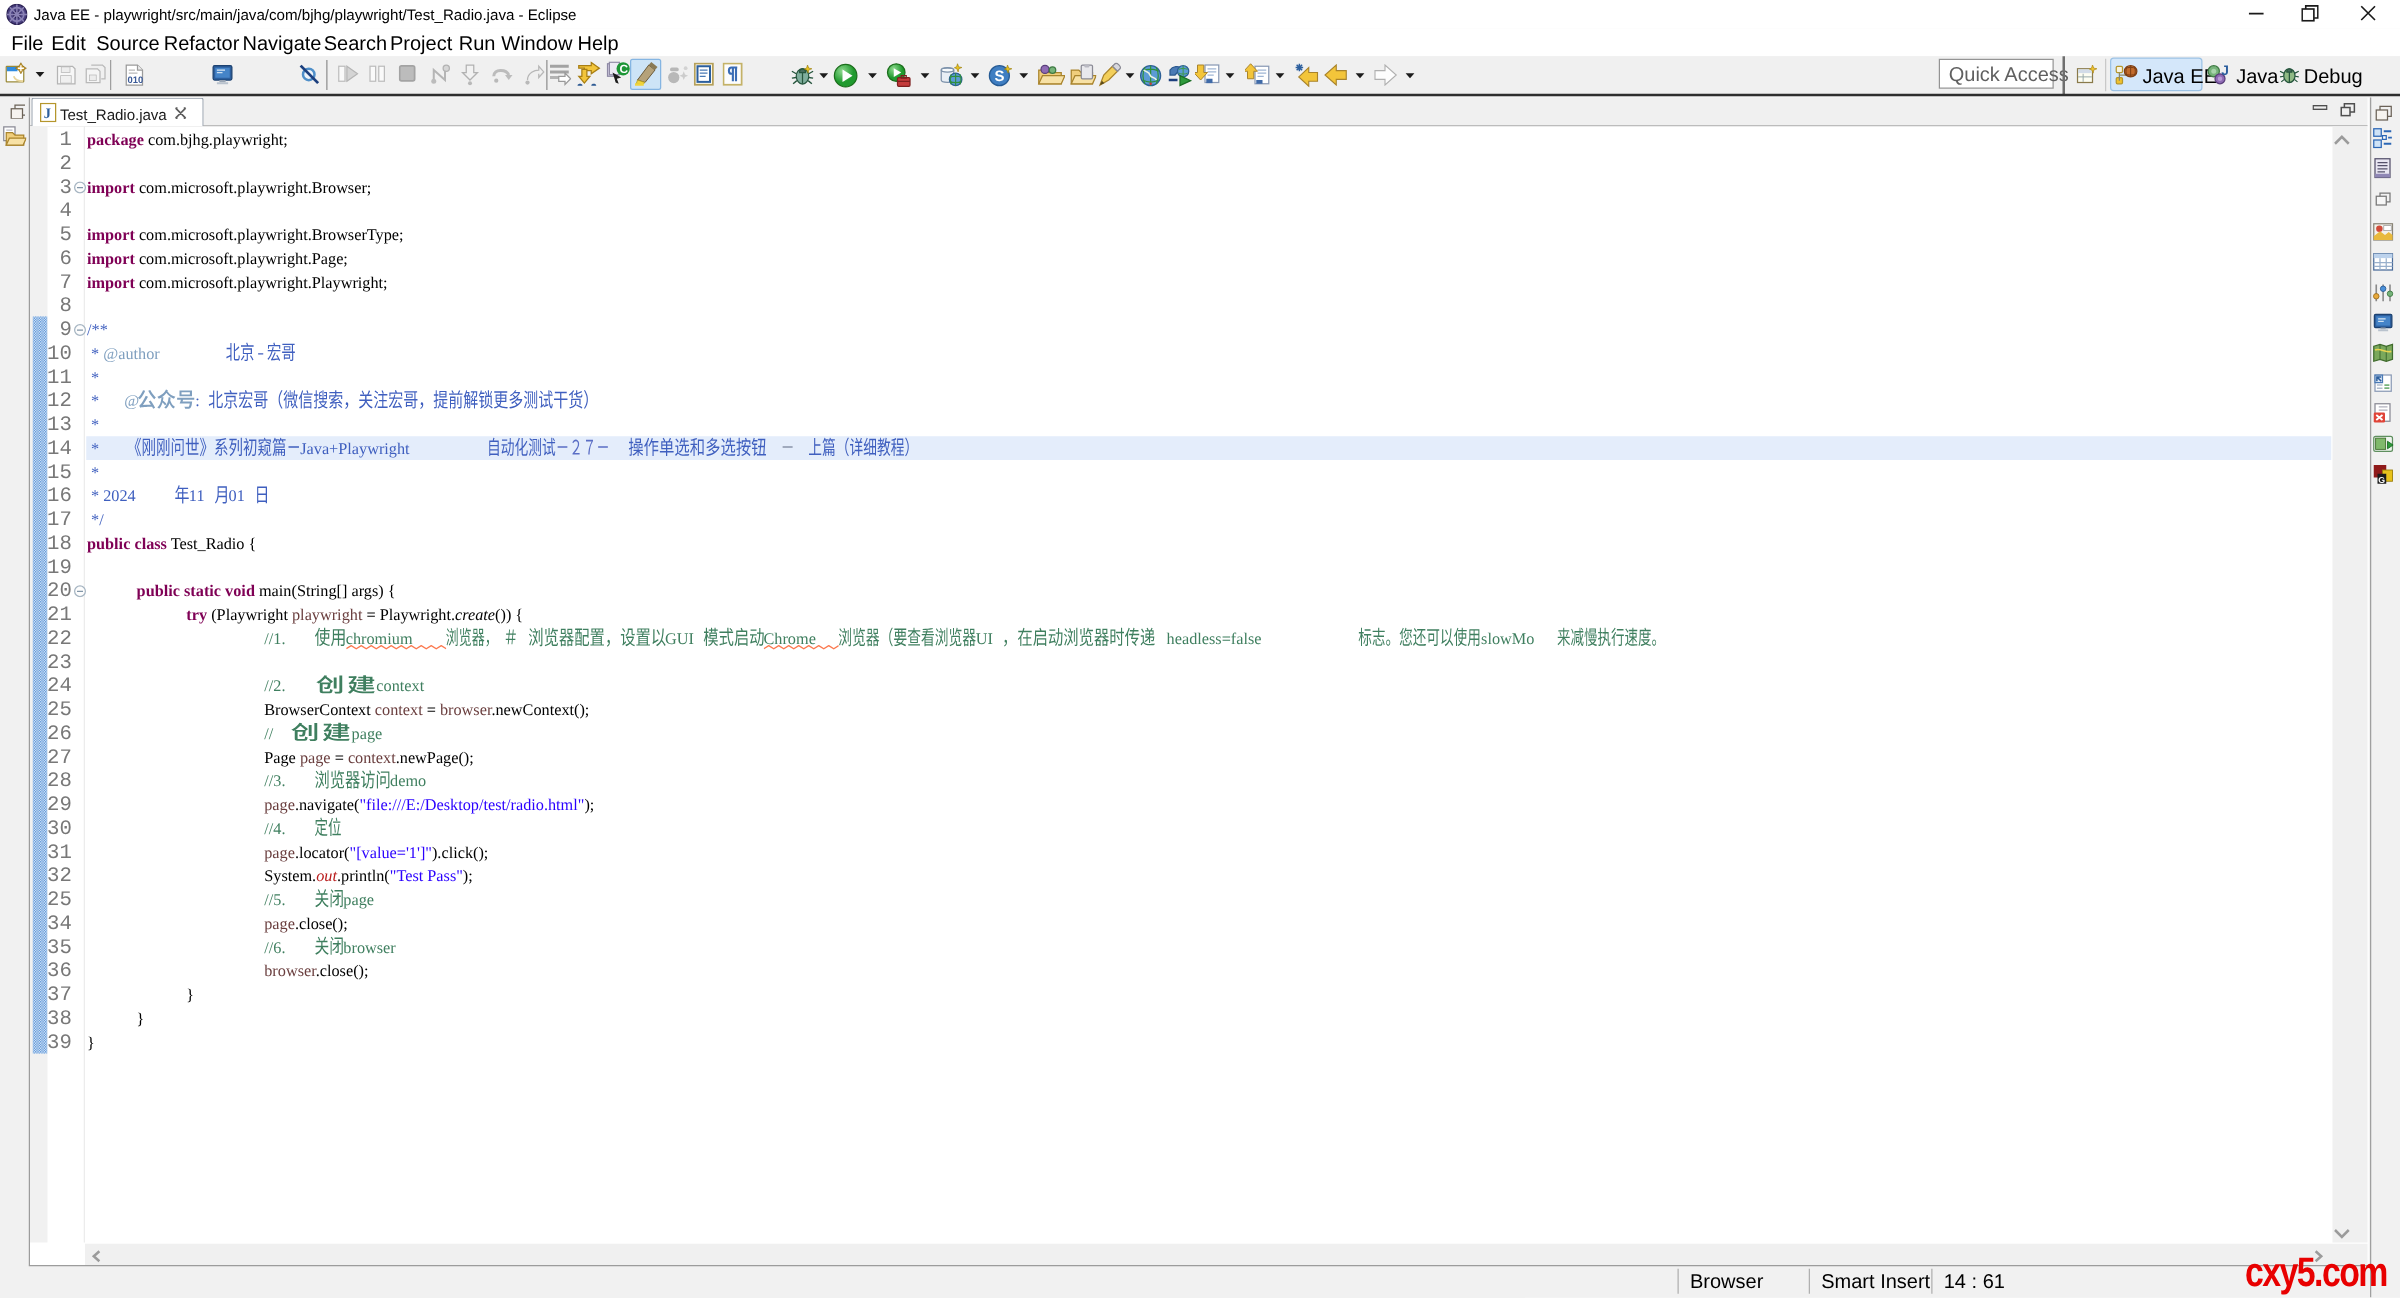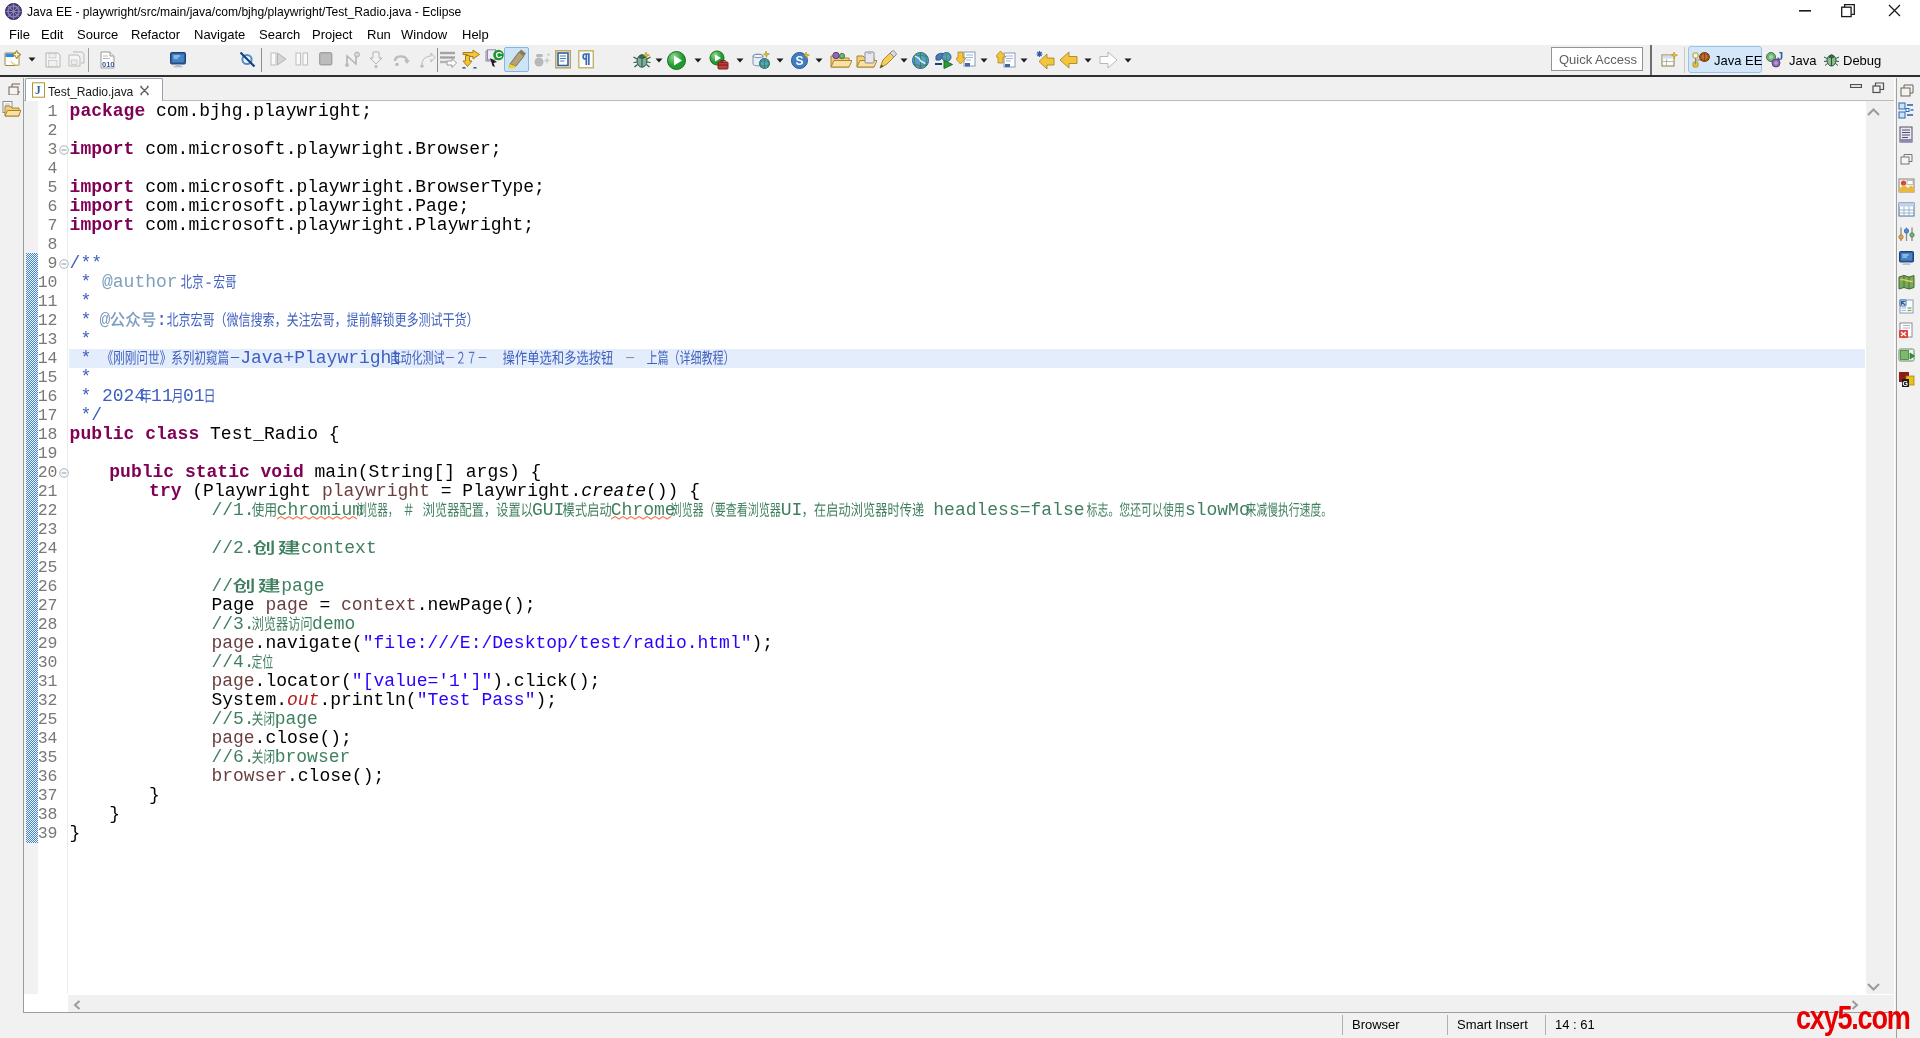--- a/index.html
+++ b/index.html
@@ -1,29 +1,29 @@
 <!DOCTYPE html>
 <html><head><meta charset="utf-8"><style>
 * {margin:0;padding:0;box-sizing:border-box}
 html,body {width:1920px;height:1038px;overflow:hidden;background:#f0f0f0;
   font-family:"Liberation Sans",sans-serif}
 #root {position:relative;width:1920px;height:1038px}
-.as {position:absolute;font-family:Liberation Mono, monospace;font-size:18px;
+.as {position:absolute;font-family:Liberation Serif, serif;font-size:13px;
   line-height:19px;white-space:pre;letter-spacing:0}
 .cj {position:absolute;height:19px}
 .sq {position:absolute}
 .ln {position:absolute;left:36px;width:21.5px;text-align:right;
   font-family:"Liberation Mono",monospace;font-size:16.55px;line-height:19px;color:#787878}
 .fold {position:absolute}
 b.k {color:#7F0055;font-weight:bold}
 span.s {color:#2A00FF}
 span.v {color:#6A3E3E}
 span.jt {color:#7F9FBF}
 span.sf {color:#b91c1c;font-style:italic}
-.ui {position:absolute;font-size:13px;color:#000;white-space:pre}
+.ui {position:absolute;font-size:16px;color:#000;white-space:pre}
 </style></head>
 <body>
 <div id="root">
 
 <div style="position:absolute;left:0;top:0;width:1920px;height:23px;background:#fff"></div>
 <svg style="position:absolute;left:5px;top:3px" width="17" height="17" viewBox="0 0 17 17">
  <circle cx="8.5" cy="8.5" r="8" fill="#4a4080"></circle>
  <circle cx="8.5" cy="8.5" r="8" fill="none" stroke="#2c2255" stroke-width="1"></circle>
  <circle cx="8.5" cy="8.5" r="3.2" fill="#2c2255"></circle>
  <path d="M8.5 0.5 L8.5 16.5 M0.5 8.5 L16.5 8.5 M2.8 2.8 L14.2 14.2 M14.2 2.8 L2.8 14.2" stroke="#8a82b5" stroke-width="1.2"></path>
@@ -579,20 +579,21 @@
         <path fill="#3F7F5F" d="M1.2 8.3H10.8V9.4H1.2ZM1.7 3.1H10.4V4.2H1.7ZM5.6 1.2H6.4V15.9H5.6ZM8.8 4.5 9.6 4.9Q9.4 5.5 9.2 6.1Q9.0 6.6 8.8 7.2Q8.6 7.7 8.4 8.1L7.7 7.8Q7.9 7.3 8.1 6.8Q8.3 6.2 8.5 5.6Q8.6 5.0 8.8 4.5ZM2.6 5.0 3.3 4.6Q3.5 5.1 3.7 5.6Q3.9 6.2 4.1 6.7Q4.3 7.2 4.3 7.6L3.6 8.1Q3.5 7.7 3.4 7.1Q3.2 6.6 3.0 6.0Q2.8 5.5 2.6 5.0ZM5.4 8.7 6.0 9.1Q5.6 10.0 5.1 10.9Q4.6 11.8 4.0 12.6Q3.4 13.4 2.8 14.1Q2.2 14.7 1.6 15.2Q1.5 15.0 1.4 14.8Q1.3 14.7 1.2 14.5Q1.1 14.3 1.0 14.2Q1.6 13.8 2.2 13.2Q2.8 12.6 3.4 11.9Q4.0 11.1 4.5 10.3Q5.0 9.5 5.4 8.7ZM6.6 8.7Q7.0 9.5 7.5 10.3Q8.0 11.2 8.6 11.9Q9.2 12.6 9.8 13.2Q10.4 13.8 11.1 14.2Q11.0 14.3 10.9 14.5Q10.7 14.7 10.6 14.9Q10.5 15.1 10.5 15.2Q9.9 14.8 9.2 14.1Q8.6 13.4 8.0 12.6Q7.4 11.8 6.9 10.9Q6.4 10.0 6.0 9.1ZM19.6 1.8 20.1 1.2Q20.5 1.6 20.9 2.1Q21.3 2.6 21.5 3.0L21.0 3.6Q20.8 3.2 20.4 2.7Q20.0 2.2 19.6 1.8ZM16.2 8.3H18.4V12.8H16.2V11.8H17.8V9.3H16.2ZM20.8 6.2 21.5 6.4Q21.0 9.6 20.0 11.9Q19.0 14.3 17.5 15.8Q17.5 15.7 17.4 15.6Q17.3 15.4 17.2 15.3Q17.1 15.1 17.0 15.0Q18.5 13.7 19.4 11.4Q20.3 9.2 20.8 6.2ZM14.6 3.8H15.3V8.1Q15.3 9.0 15.3 10.0Q15.2 11.0 15.1 12.0Q15.0 13.1 14.7 14.1Q14.5 15.1 14.1 15.9Q14.1 15.8 14.0 15.7Q13.8 15.6 13.7 15.5Q13.6 15.4 13.5 15.3Q14.0 14.2 14.2 13.0Q14.5 11.7 14.5 10.4Q14.6 9.1 14.6 8.1ZM15.1 3.8H21.7V4.9H15.1ZM15.7 6.1H18.4V7.1H15.7ZM15.8 8.3H16.5V13.7H15.8ZM18.6 1.2H19.3Q19.3 3.4 19.4 5.3Q19.5 7.3 19.7 9.0Q19.8 10.6 20.0 11.9Q20.2 13.1 20.4 13.8Q20.6 14.5 20.9 14.6Q21.0 14.6 21.1 13.9Q21.2 13.2 21.3 12.1Q21.4 12.2 21.5 12.3Q21.6 12.4 21.7 12.5Q21.8 12.6 21.9 12.6Q21.8 13.9 21.6 14.6Q21.5 15.4 21.3 15.6Q21.1 15.9 20.9 15.9Q20.4 15.9 20.0 15.1Q19.7 14.4 19.4 13.0Q19.2 11.7 19.0 9.9Q18.8 8.1 18.7 5.9Q18.6 3.7 18.6 1.2ZM11.9 2.3 12.6 1.9Q12.8 2.5 13.1 3.1Q13.4 3.8 13.6 4.4Q13.8 5.0 13.9 5.5L13.3 6.0Q13.1 5.5 12.9 4.9Q12.7 4.3 12.5 3.6Q12.2 2.9 11.9 2.3ZM11.8 14.6Q12.0 13.9 12.3 13.0Q12.6 12.1 12.8 11.0Q13.1 10.0 13.3 9.1L13.9 9.6Q13.7 10.5 13.5 11.5Q13.3 12.4 13.0 13.4Q12.7 14.3 12.5 15.1ZM30.3 7.4V8.9H31.5V7.4ZM28.4 7.4V8.9H29.6V7.4ZM26.6 7.4V8.9H27.8V7.4ZM25.9 6.6H32.2V9.7H25.9ZM25.8 10.5H31.5V11.5H25.8ZM31.2 10.5H31.3L31.5 10.5L32.0 10.9Q31.6 12.0 30.9 12.8Q30.2 13.7 29.4 14.3Q28.6 14.9 27.6 15.3Q26.7 15.7 25.7 15.9Q25.7 15.7 25.6 15.6Q25.6 15.4 25.5 15.2Q25.4 15.0 25.3 14.9Q26.3 14.7 27.1 14.4Q28.0 14.0 28.8 13.5Q29.6 13.0 30.2 12.3Q30.8 11.6 31.2 10.7ZM27.2 11.0Q27.7 12.0 28.5 12.8Q29.3 13.6 30.4 14.1Q31.5 14.6 32.7 14.8Q32.6 15.0 32.5 15.1Q32.4 15.3 32.3 15.5Q32.2 15.7 32.2 15.9Q30.9 15.6 29.9 15.0Q28.8 14.4 27.9 13.5Q27.0 12.6 26.5 11.3ZM27.3 4.1V5.1H30.9V4.1ZM27.3 2.5V3.4H30.9V2.5ZM26.5 1.7H31.7V5.8H26.5ZM24.0 1.2H24.7V15.9H24.0ZM23.0 4.2 23.6 4.4Q23.6 5.0 23.5 5.7Q23.4 6.5 23.3 7.3Q23.2 8.0 23.1 8.6L22.5 8.4Q22.7 7.8 22.8 7.1Q22.9 6.4 22.9 5.6Q23.0 4.9 23.0 4.2ZM24.9 4.0 25.5 3.7Q25.6 4.4 25.8 5.2Q25.9 5.9 26.0 6.4L25.4 6.8Q25.4 6.2 25.2 5.4Q25.1 4.6 24.9 4.0ZM33.4 9.7Q34.0 9.4 34.9 9.0Q35.9 8.6 36.8 8.1L36.9 9.3Q36.1 9.7 35.2 10.1Q34.3 10.5 33.6 10.9ZM33.5 4.5H36.8V5.6H33.5ZM34.9 1.2H35.7V14.4Q35.7 14.9 35.6 15.2Q35.5 15.5 35.3 15.6Q35.1 15.8 34.8 15.8Q34.4 15.9 33.9 15.9Q33.9 15.6 33.8 15.3Q33.8 15.0 33.7 14.7Q34.0 14.7 34.3 14.7Q34.6 14.7 34.7 14.7Q34.8 14.7 34.8 14.7Q34.9 14.6 34.9 14.4ZM37.0 4.6H41.5V5.7H37.0ZM37.0 8.7 37.5 7.9Q37.9 8.2 38.4 8.6Q38.9 9.0 39.4 9.5Q39.9 9.9 40.3 10.3Q40.7 10.7 41.0 11.0L40.5 12.0Q40.2 11.7 39.8 11.2Q39.4 10.8 38.9 10.4Q38.4 9.9 38.0 9.5Q37.5 9.0 37.0 8.7ZM41.1 4.6H41.9Q41.9 7.1 41.9 9.0Q41.9 10.9 41.9 12.1Q41.9 13.4 42.1 14.1Q42.2 14.7 42.4 14.7Q42.6 14.7 42.6 14.3Q42.7 13.8 42.7 12.6Q42.8 12.7 43.0 12.9Q43.2 13.1 43.4 13.1Q43.4 14.2 43.2 14.8Q43.1 15.4 42.9 15.6Q42.7 15.9 42.4 15.9Q41.8 15.9 41.5 15.1Q41.3 14.3 41.2 12.9Q41.1 11.4 41.1 9.3Q41.1 7.2 41.1 4.6ZM38.7 1.1H39.5Q39.5 3.4 39.5 5.3Q39.4 7.2 39.3 8.8Q39.1 10.4 38.8 11.7Q38.5 13.0 37.9 14.0Q37.4 15.1 36.5 15.9Q36.5 15.8 36.4 15.6Q36.3 15.4 36.2 15.2Q36.1 15.0 36.0 15.0Q37.0 14.1 37.5 12.8Q38.1 11.5 38.4 9.8Q38.6 8.1 38.7 5.9Q38.7 3.8 38.7 1.1ZM48.5 2.1H53.8V3.3H48.5ZM51.7 6.9H52.5V14.3Q52.5 14.9 52.4 15.2Q52.3 15.5 52.0 15.7Q51.7 15.8 51.2 15.8Q50.8 15.8 50.0 15.8Q49.9 15.6 49.9 15.3Q49.8 14.9 49.7 14.6Q50.1 14.7 50.4 14.7Q50.8 14.7 51.0 14.7Q51.3 14.7 51.4 14.7Q51.5 14.7 51.6 14.6Q51.7 14.5 51.7 14.3ZM48.0 6.5H54.1V7.7H48.0ZM45.9 7.8 46.6 6.7 46.7 6.8V15.9H45.9ZM47.1 4.6 47.9 5.0Q47.5 6.0 46.9 7.0Q46.4 8.0 45.8 8.9Q45.2 9.8 44.6 10.5Q44.6 10.3 44.5 10.1Q44.4 9.9 44.3 9.8Q44.2 9.6 44.1 9.4Q44.6 8.9 45.2 8.1Q45.7 7.3 46.2 6.4Q46.7 5.5 47.1 4.6ZM46.7 1.1 47.5 1.6Q47.1 2.3 46.6 3.0Q46.2 3.8 45.7 4.4Q45.1 5.1 44.7 5.6Q44.6 5.5 44.5 5.3Q44.4 5.1 44.3 4.9Q44.3 4.7 44.2 4.6Q44.6 4.2 45.1 3.6Q45.6 3.0 46.0 2.4Q46.4 1.7 46.7 1.1ZM57.5 6.9V13.4H56.7V8.0H55.1V6.9ZM55.3 2.4 55.9 1.8Q56.3 2.2 56.6 2.7Q56.9 3.2 57.2 3.6Q57.5 4.1 57.7 4.5L57.0 5.2Q56.8 4.8 56.6 4.3Q56.3 3.8 56.0 3.4Q55.6 2.9 55.3 2.4ZM57.1 12.9Q57.4 12.9 57.6 13.2Q57.9 13.4 58.3 13.8Q58.8 14.2 59.5 14.4Q60.2 14.5 61.1 14.5Q61.7 14.5 62.4 14.5Q63.1 14.4 63.8 14.4Q64.5 14.3 65.0 14.2Q64.9 14.4 64.9 14.6Q64.8 14.8 64.8 15.0Q64.8 15.2 64.8 15.4Q64.5 15.4 64.0 15.5Q63.6 15.5 63.0 15.5Q62.5 15.5 62.0 15.6Q61.5 15.6 61.1 15.6Q60.1 15.6 59.4 15.4Q58.7 15.2 58.1 14.8Q57.8 14.5 57.5 14.2Q57.3 13.9 57.1 13.9Q56.9 13.9 56.7 14.2Q56.4 14.4 56.1 14.8Q55.9 15.3 55.6 15.8L55.1 14.7Q55.6 13.9 56.1 13.4Q56.7 12.9 57.1 12.9ZM59.2 6.2V8.2H63.5V6.2ZM58.5 5.2H64.3V9.2H58.5ZM58.0 2.8H64.8V3.9H58.0ZM60.9 1.2H61.7V13.8H60.9ZM60.7 8.8 61.3 9.1Q61.0 10.0 60.6 10.8Q60.1 11.6 59.5 12.3Q59.0 12.9 58.4 13.4Q58.4 13.2 58.3 13.0Q58.2 12.9 58.1 12.7Q58.0 12.6 57.9 12.4Q58.5 12.1 59.0 11.5Q59.5 11.0 60.0 10.2Q60.5 9.5 60.7 8.8ZM61.1 9.5 61.6 8.8Q62.1 9.3 62.7 9.9Q63.3 10.5 63.8 11.2Q64.3 11.8 64.6 12.3L64.1 13.1Q63.8 12.6 63.3 11.9Q62.8 11.3 62.2 10.7Q61.7 10.0 61.1 9.5ZM67.8 5.7H75.5V6.7H67.8ZM68.0 10.4H74.2V11.4H68.0ZM69.6 4.3H70.3V8.4H73.0V4.3H73.8V9.3H69.6ZM74.0 10.4H74.1L74.3 10.3L74.8 10.7Q74.3 11.9 73.6 12.8Q72.9 13.7 71.9 14.3Q71.0 14.9 70.0 15.2Q68.9 15.6 67.8 15.8Q67.8 15.6 67.7 15.3Q67.6 15.0 67.5 14.8Q68.5 14.6 69.5 14.3Q70.5 14.0 71.4 13.5Q72.2 13.0 72.9 12.3Q73.6 11.5 74.0 10.5ZM69.7 11.2Q70.2 12.2 71.2 13.0Q72.1 13.7 73.3 14.2Q74.4 14.7 75.8 14.8Q75.7 15.0 75.6 15.2Q75.5 15.3 75.4 15.5Q75.4 15.7 75.3 15.9Q73.9 15.6 72.7 15.1Q71.5 14.6 70.6 13.7Q69.6 12.8 69.0 11.6ZM67.1 2.7H75.6V3.9H67.1ZM66.8 2.7H67.6V7.1Q67.6 8.1 67.5 9.2Q67.5 10.3 67.4 11.5Q67.3 12.7 67.1 13.8Q66.9 14.9 66.5 15.9Q66.4 15.8 66.3 15.7Q66.2 15.6 66.0 15.5Q65.9 15.4 65.8 15.3Q66.1 14.4 66.3 13.4Q66.5 12.3 66.6 11.2Q66.7 10.1 66.7 9.1Q66.8 8.0 66.8 7.1ZM70.5 1.4 71.3 1.1Q71.5 1.6 71.7 2.1Q71.9 2.7 71.9 3.1L71.1 3.5Q71.0 3.0 70.9 2.4Q70.7 1.8 70.5 1.4ZM78.3 10.7Q78.8 10.7 79.1 11.0Q79.5 11.4 79.7 11.9Q79.9 12.5 79.9 13.1Q79.9 13.8 79.7 14.4Q79.5 14.9 79.1 15.2Q78.8 15.6 78.3 15.6Q77.8 15.6 77.5 15.2Q77.1 14.9 76.9 14.4Q76.7 13.8 76.7 13.1Q76.7 12.5 76.9 11.9Q77.1 11.4 77.5 11.0Q77.9 10.7 78.3 10.7ZM78.3 14.8Q78.8 14.8 79.1 14.3Q79.4 13.8 79.4 13.1Q79.4 12.7 79.3 12.3Q79.1 12.0 78.9 11.7Q78.6 11.5 78.3 11.5Q78.0 11.5 77.8 11.7Q77.5 12.0 77.4 12.3Q77.2 12.7 77.2 13.1Q77.2 13.6 77.4 14.0Q77.5 14.3 77.8 14.5Q78.0 14.8 78.3 14.8Z"></path>
       </svg>
     </div>
 <div class="as" style="left:211.4px;top:539px;color:#3F7F5F">//2.</div>
 <div class="cj" style="left:251.1px;top:539px;width:51.2px">
       <svg width="51.2" height="19" viewBox="0 0 51.2 19" style="position:absolute;left:0;top:0">
         <path fill="#3F7F5F" d="M20.5 1.4H22.8V14.0Q22.8 14.7 22.5 15.1Q22.3 15.4 21.6 15.6Q20.9 15.8 19.9 15.9Q18.8 15.9 17.2 15.9Q17.1 15.6 16.8 15.1Q16.6 14.7 16.3 14.4Q17.1 14.4 17.8 14.4Q18.5 14.4 19.1 14.4Q19.6 14.4 19.8 14.4Q20.2 14.4 20.3 14.3Q20.5 14.2 20.5 14.0ZM16.0 2.9H18.3V11.9H16.0ZM5.8 6.9H12.2V8.3H5.8ZM4.8 6.9H7.1V13.6Q7.1 14.1 7.3 14.2Q7.5 14.3 8.3 14.3Q8.5 14.3 9.0 14.3Q9.4 14.3 10.0 14.3Q10.6 14.3 11.1 14.3Q11.6 14.3 11.8 14.3Q12.3 14.3 12.5 14.2Q12.8 14.0 12.9 13.6Q13.0 13.1 13.1 12.2Q13.5 12.4 14.1 12.6Q14.7 12.7 15.1 12.8Q15.0 13.9 14.7 14.6Q14.4 15.2 13.8 15.5Q13.1 15.7 12.0 15.7Q11.8 15.7 11.4 15.7Q11.0 15.7 10.5 15.7Q10.0 15.7 9.5 15.7Q9.0 15.7 8.6 15.7Q8.2 15.7 8.1 15.7Q6.8 15.7 6.1 15.5Q5.3 15.4 5.0 14.9Q4.8 14.4 4.8 13.6ZM11.3 6.9H13.6Q13.6 6.9 13.5 7.1Q13.5 7.3 13.5 7.5Q13.4 8.8 13.3 9.7Q13.2 10.6 13.0 11.0Q12.8 11.5 12.5 11.8Q12.2 12.0 11.9 12.1Q11.6 12.2 11.1 12.2Q10.7 12.3 10.1 12.3Q9.4 12.3 8.7 12.3Q8.7 11.9 8.5 11.6Q8.4 11.2 8.1 10.9Q8.7 10.9 9.2 10.9Q9.7 11.0 10.0 11.0Q10.2 11.0 10.4 10.9Q10.5 10.9 10.6 10.8Q10.8 10.7 10.9 10.3Q11.0 9.9 11.1 9.1Q11.2 8.4 11.3 7.1ZM8.3 2.8 9.9 1.9Q10.8 2.6 11.9 3.4Q12.9 4.2 13.9 5.0Q14.8 5.7 15.4 6.3L13.7 7.5Q13.1 6.9 12.2 6.0Q11.3 5.2 10.3 4.4Q9.2 3.5 8.3 2.8ZM8.6 1.1 10.7 1.5Q9.6 3.4 7.8 5.0Q6.0 6.7 3.8 7.8Q3.6 7.7 3.3 7.4Q3.0 7.2 2.7 7.0Q2.4 6.8 2.1 6.7Q3.5 6.0 4.8 5.1Q6.0 4.1 7.0 3.1Q8.0 2.1 8.6 1.1ZM34.3 4.5H48.4V5.8H34.3ZM35.3 8.9H47.3V10.1H35.3ZM34.4 11.1H48.1V12.4H34.4ZM39.6 1.1H41.8V13.7H39.6ZM35.6 2.3H47.0V8.0H35.5V6.7H44.9V3.6H35.6ZM28.0 2.0H33.2V3.4H28.0ZM29.8 6.6H33.2V8.0H29.7ZM32.4 6.6H32.8L33.2 6.5L34.5 6.7Q34.0 10.3 32.6 12.5Q31.2 14.8 29.0 16.0Q28.8 15.8 28.5 15.6Q28.2 15.4 27.9 15.2Q27.5 15.0 27.3 14.9Q29.4 13.9 30.7 11.9Q32.0 9.9 32.4 6.9ZM29.8 9.1Q30.5 10.7 31.6 11.7Q32.7 12.7 34.2 13.2Q35.7 13.8 37.5 14.0Q39.3 14.2 41.4 14.2Q41.7 14.2 42.5 14.2Q43.2 14.2 44.1 14.2Q45.0 14.2 45.9 14.2Q46.9 14.2 47.6 14.1Q48.4 14.1 48.8 14.1Q48.7 14.3 48.5 14.6Q48.3 14.8 48.2 15.1Q48.0 15.4 48.0 15.6H46.8H41.3Q38.9 15.6 36.8 15.4Q34.7 15.1 33.1 14.5Q31.4 13.8 30.2 12.6Q28.9 11.4 28.1 9.5ZM28.7 8.6Q28.7 8.5 28.5 8.2Q28.3 8.0 28.2 7.8Q28.0 7.5 27.8 7.4Q28.2 7.3 28.6 7.0Q29.0 6.7 29.4 6.3Q29.6 6.1 30.1 5.4Q30.7 4.8 31.3 3.9Q31.9 3.0 32.3 2.1V2.0L33.2 1.8L34.6 2.4Q33.6 4.0 32.5 5.4Q31.4 6.8 30.3 7.8V7.8Q30.3 7.8 30.1 7.9Q29.9 8.0 29.5 8.1Q29.2 8.2 29.0 8.4Q28.7 8.5 28.7 8.6Z"></path>
       </svg>
     </div>
 <div class="as" style="left:301.1px;top:539px;color:#3F7F5F">context</div>
+<div class="as" style="left:211.4px;top:558px;color:#000">BrowserContext <span class="v">context</span> = <span class="v">browser</span>.newContext();</div>
 <div class="as" style="left:211.4px;top:577px;color:#3F7F5F">//</div>
 <div class="cj" style="left:231.3px;top:577px;width:51.2px">
       <svg width="51.2" height="19" viewBox="0 0 51.2 19" style="position:absolute;left:0;top:0">
         <path fill="#3F7F5F" d="M20.5 1.4H22.8V14.0Q22.8 14.7 22.5 15.1Q22.3 15.4 21.6 15.6Q20.9 15.8 19.9 15.9Q18.8 15.9 17.2 15.9Q17.1 15.6 16.8 15.1Q16.6 14.7 16.3 14.4Q17.1 14.4 17.8 14.4Q18.5 14.4 19.1 14.4Q19.6 14.4 19.8 14.4Q20.2 14.4 20.3 14.3Q20.5 14.2 20.5 14.0ZM16.0 2.9H18.3V11.9H16.0ZM5.8 6.9H12.2V8.3H5.8ZM4.8 6.9H7.1V13.6Q7.1 14.1 7.3 14.2Q7.5 14.3 8.3 14.3Q8.5 14.3 9.0 14.3Q9.4 14.3 10.0 14.3Q10.6 14.3 11.1 14.3Q11.6 14.3 11.8 14.3Q12.3 14.3 12.5 14.2Q12.8 14.0 12.9 13.6Q13.0 13.1 13.1 12.2Q13.5 12.4 14.1 12.6Q14.7 12.7 15.1 12.8Q15.0 13.9 14.7 14.6Q14.4 15.2 13.8 15.5Q13.1 15.7 12.0 15.7Q11.8 15.7 11.4 15.7Q11.0 15.7 10.5 15.7Q10.0 15.7 9.5 15.7Q9.0 15.7 8.6 15.7Q8.2 15.7 8.1 15.7Q6.8 15.7 6.1 15.5Q5.3 15.4 5.0 14.9Q4.8 14.4 4.8 13.6ZM11.3 6.9H13.6Q13.6 6.9 13.5 7.1Q13.5 7.3 13.5 7.5Q13.4 8.8 13.3 9.7Q13.2 10.6 13.0 11.0Q12.8 11.5 12.5 11.8Q12.2 12.0 11.9 12.1Q11.6 12.2 11.1 12.2Q10.7 12.3 10.1 12.3Q9.4 12.3 8.7 12.3Q8.7 11.9 8.5 11.6Q8.4 11.2 8.1 10.9Q8.7 10.9 9.2 10.9Q9.7 11.0 10.0 11.0Q10.2 11.0 10.4 10.9Q10.5 10.9 10.6 10.8Q10.8 10.7 10.9 10.3Q11.0 9.9 11.1 9.1Q11.2 8.4 11.3 7.1ZM8.3 2.8 9.9 1.9Q10.8 2.6 11.9 3.4Q12.9 4.2 13.9 5.0Q14.8 5.7 15.4 6.3L13.7 7.5Q13.1 6.9 12.2 6.0Q11.3 5.2 10.3 4.4Q9.2 3.5 8.3 2.8ZM8.6 1.1 10.7 1.5Q9.6 3.4 7.8 5.0Q6.0 6.7 3.8 7.8Q3.6 7.7 3.3 7.4Q3.0 7.2 2.7 7.0Q2.4 6.8 2.1 6.7Q3.5 6.0 4.8 5.1Q6.0 4.1 7.0 3.1Q8.0 2.1 8.6 1.1ZM34.3 4.5H48.4V5.8H34.3ZM35.3 8.9H47.3V10.1H35.3ZM34.4 11.1H48.1V12.4H34.4ZM39.6 1.1H41.8V13.7H39.6ZM35.6 2.3H47.0V8.0H35.5V6.7H44.9V3.6H35.6ZM28.0 2.0H33.2V3.4H28.0ZM29.8 6.6H33.2V8.0H29.7ZM32.4 6.6H32.8L33.2 6.5L34.5 6.7Q34.0 10.3 32.6 12.5Q31.2 14.8 29.0 16.0Q28.8 15.8 28.5 15.6Q28.2 15.4 27.9 15.2Q27.5 15.0 27.3 14.9Q29.4 13.9 30.7 11.9Q32.0 9.9 32.4 6.9ZM29.8 9.1Q30.5 10.7 31.6 11.7Q32.7 12.7 34.2 13.2Q35.7 13.8 37.5 14.0Q39.3 14.2 41.4 14.2Q41.7 14.2 42.5 14.2Q43.2 14.2 44.1 14.2Q45.0 14.2 45.9 14.2Q46.9 14.2 47.6 14.1Q48.4 14.1 48.8 14.1Q48.7 14.3 48.5 14.6Q48.3 14.8 48.2 15.1Q48.0 15.4 48.0 15.6H46.8H41.3Q38.9 15.6 36.8 15.4Q34.7 15.1 33.1 14.5Q31.4 13.8 30.2 12.6Q28.9 11.4 28.1 9.5ZM28.7 8.6Q28.7 8.5 28.5 8.2Q28.3 8.0 28.2 7.8Q28.0 7.5 27.8 7.4Q28.2 7.3 28.6 7.0Q29.0 6.7 29.4 6.3Q29.6 6.1 30.1 5.4Q30.7 4.8 31.3 3.9Q31.9 3.0 32.3 2.1V2.0L33.2 1.8L34.6 2.4Q33.6 4.0 32.5 5.4Q31.4 6.8 30.3 7.8V7.8Q30.3 7.8 30.1 7.9Q29.9 8.0 29.5 8.1Q29.2 8.2 29.0 8.4Q28.7 8.5 28.7 8.6Z"></path>
       </svg>
     </div>
 <div class="as" style="left:281.3px;top:577px;color:#3F7F5F">page</div>
 <div class="as" style="left:211.4px;top:596px;color:#000">Page <span class="v">page</span> = <span class="v">context</span>.newPage();</div>
 <div class="as" style="left:211.4px;top:615px;color:#3F7F5F">//3.</div>
 <div class="cj" style="left:251.1px;top:615px;width:62.2px">

